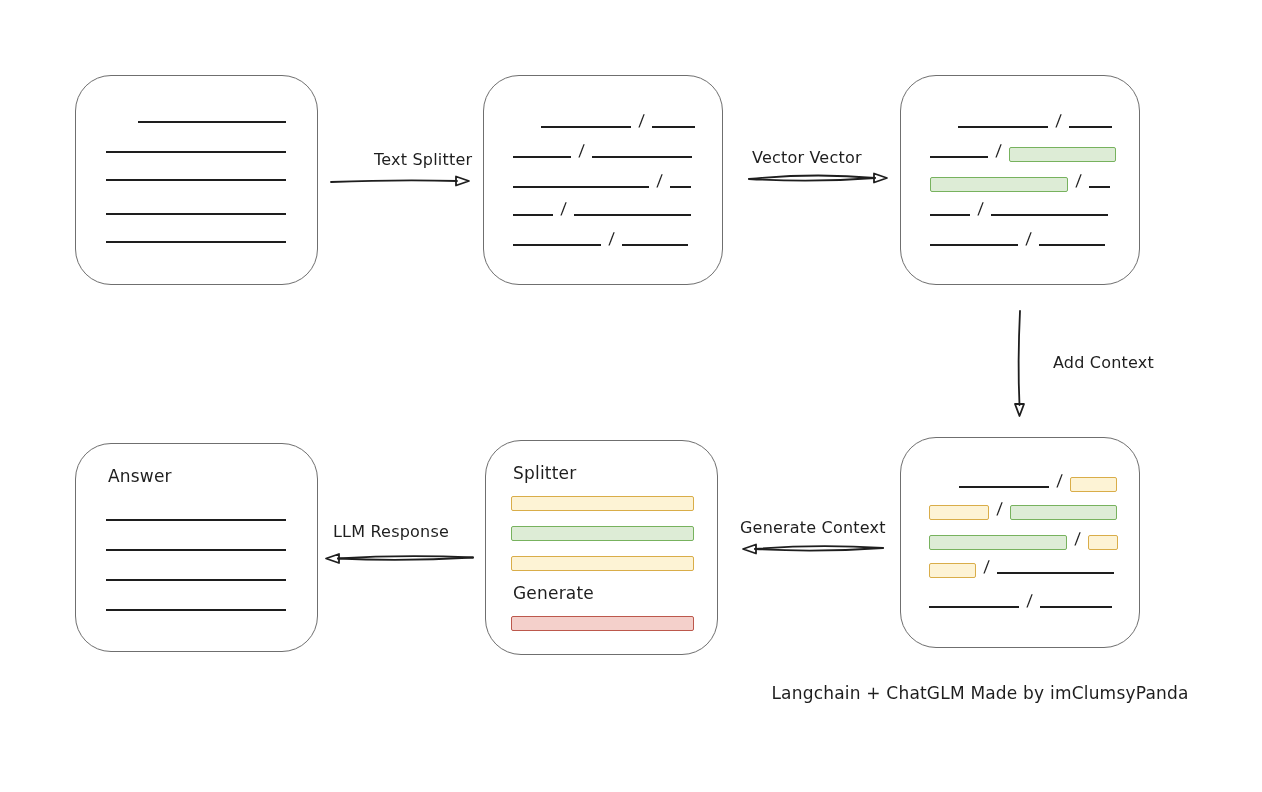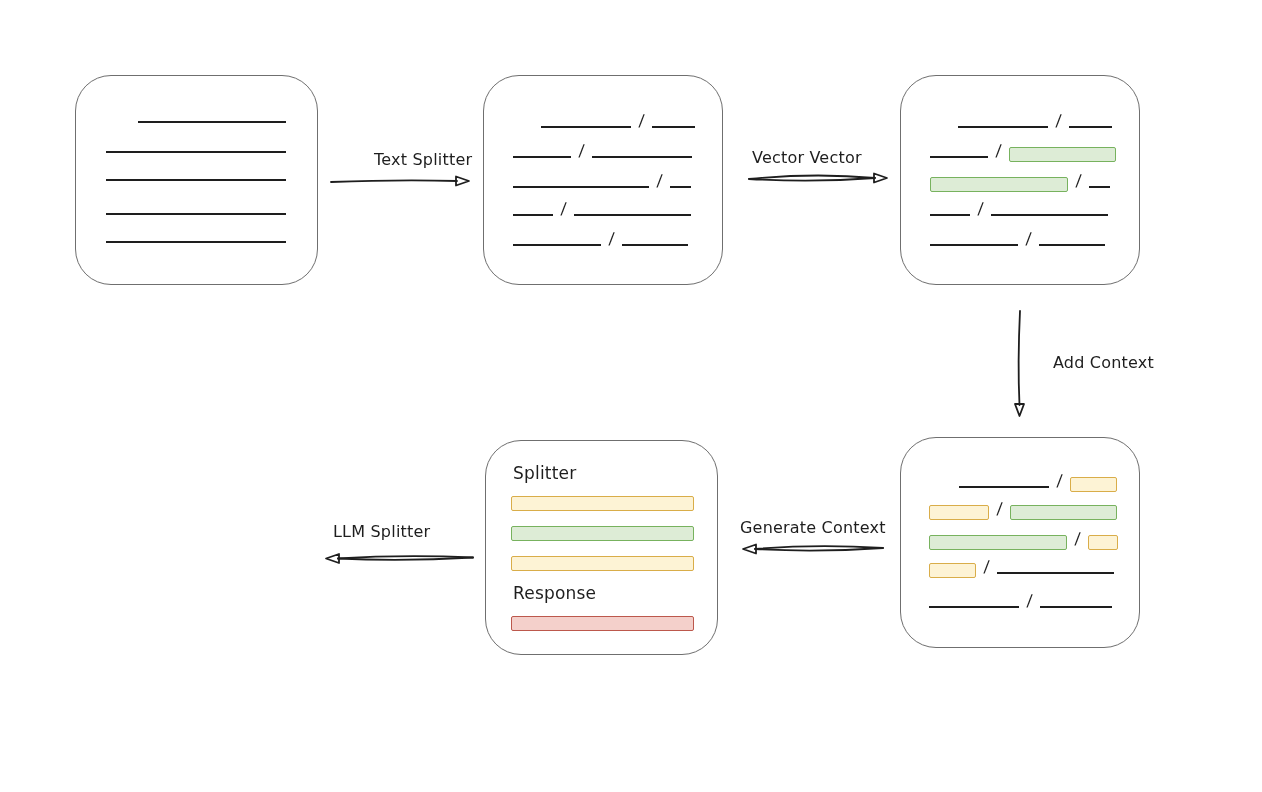--- a/index.html
+++ b/index.html
@@ -167,26 +167,34 @@
     <path d="M147,12 Q80,8 19,13"></path>
     <path d="M147,12 Q80,16.5 19,13"></path>
     <path d="M20,8.5 L7,13 L20,17.5 Z"></path>
   </svg>
 
   <div class="box" style="left:485px;top:440px;width:233px;height:215px;">
     <div class="boxlbl" style="left:27px;top:22px;">Splitter</div>
     <div class="bar yellow" style="left:25px;top:55px;width:183px;"></div>
     <div class="bar green" style="left:25px;top:85px;width:183px;"></div>
     <div class="bar yellow" style="left:25px;top:115px;width:183px;"></div>
-    <div class="boxlbl" style="left:27px;top:142px;">Response</div>
+    <div class="boxlbl" style="left:27px;top:142px;">Generate</div>
     <div class="bar red" style="left:25px;top:175px;width:183px;"></div>
   </div>
 
-  <div class="lbl" style="left:333px;top:522px;">LLM Splitter</div>
+  <div class="lbl" style="left:333px;top:522px;">LLM Response</div>
   <svg class="arrow" style="left:318px;top:546px;" width="158" height="28">
     <path d="M155,11.5 Q85,8.5 20,12.5"></path>
     <path d="M155,11.5 Q85,15.5 20,12.5"></path>
     <path d="M21,8 L8,12.5 L21,17 Z"></path>
   </svg>
 
-
+  <div class="box" style="left:75px;top:443px;width:243px;height:209px;">
+    <div class="boxlbl" style="left:32px;top:22px;">Answer</div>
+    <div class="hline" style="left:30px;top:75px;width:180px;"></div>
+    <div class="hline" style="left:30px;top:105px;width:180px;"></div>
+    <div class="hline" style="left:30px;top:135px;width:180px;"></div>
+    <div class="hline" style="left:30px;top:165px;width:180px;"></div>
+  </div>
+
+  <div class="footer">Langchain + ChatGLM Made by imClumsyPanda</div>
 
 </div>
 
 </body></html>

